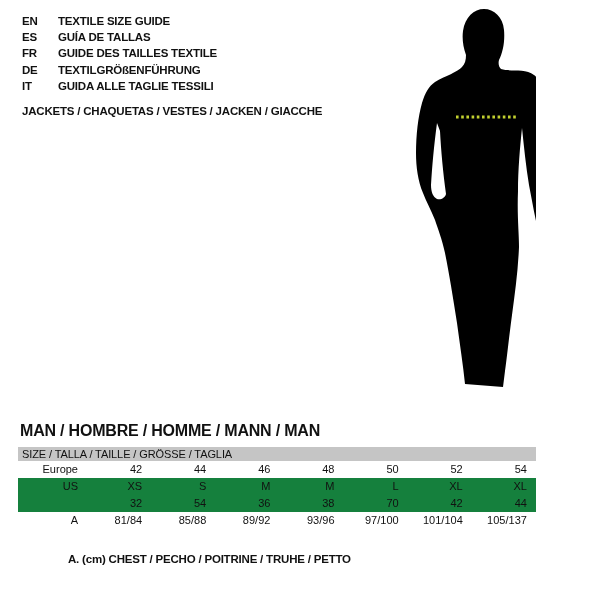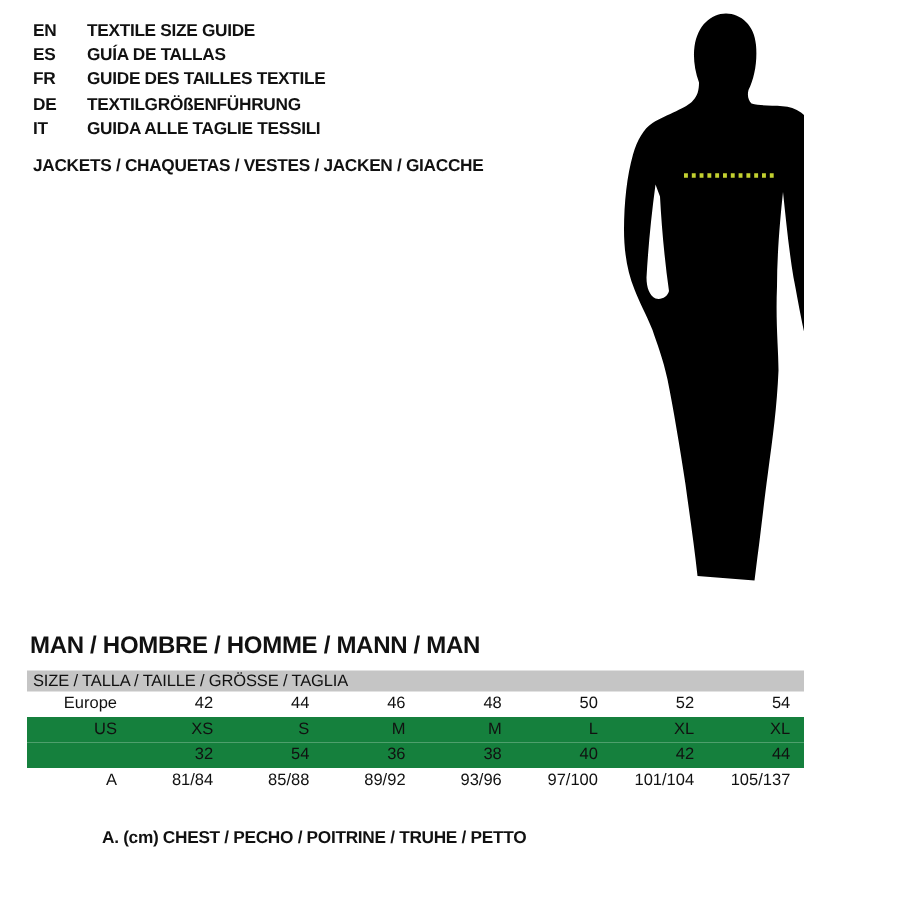--- a/index.html
+++ b/index.html
@@ -129,21 +129,21 @@
       <div class="td">XL</div>
       <div class="td">XXL</div>
     </div>
 
     <div class="tr alt">
       <div class="td label"></div>
       <div class="td">32</div>
       <div class="td">54</div>
       <div class="td">36</div>
       <div class="td">38</div>
-      <div class="td">40</div>
+      <div class="td">70</div>
       <div class="td">42</div>
       <div class="td">44</div>
       <div class="td">46</div>
     </div>
 
     <div class="tr">
       <div class="td label">A</div>
       <div class="td">81/84</div>
       <div class="td">85/88</div>
       <div class="td">89/92</div>

